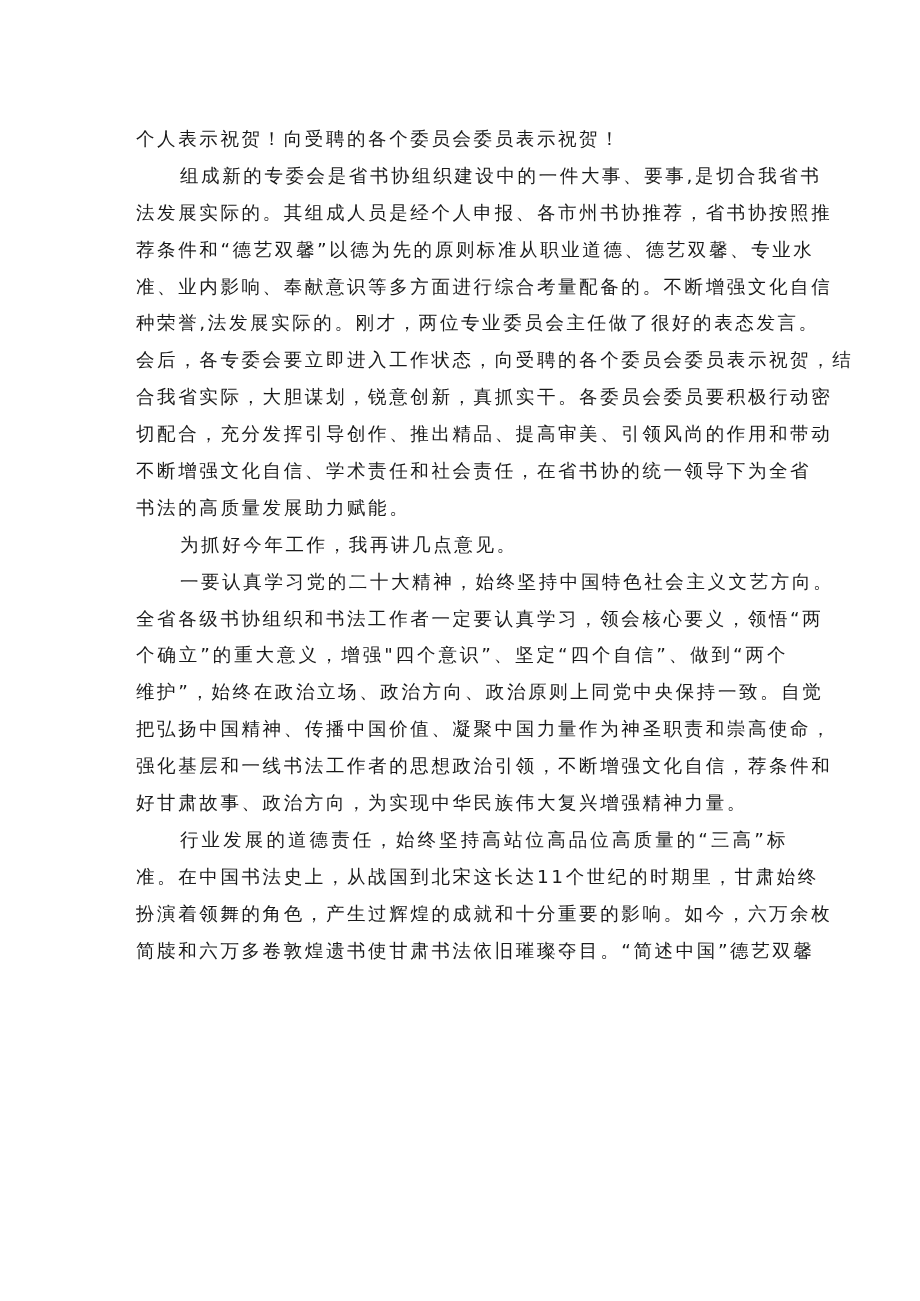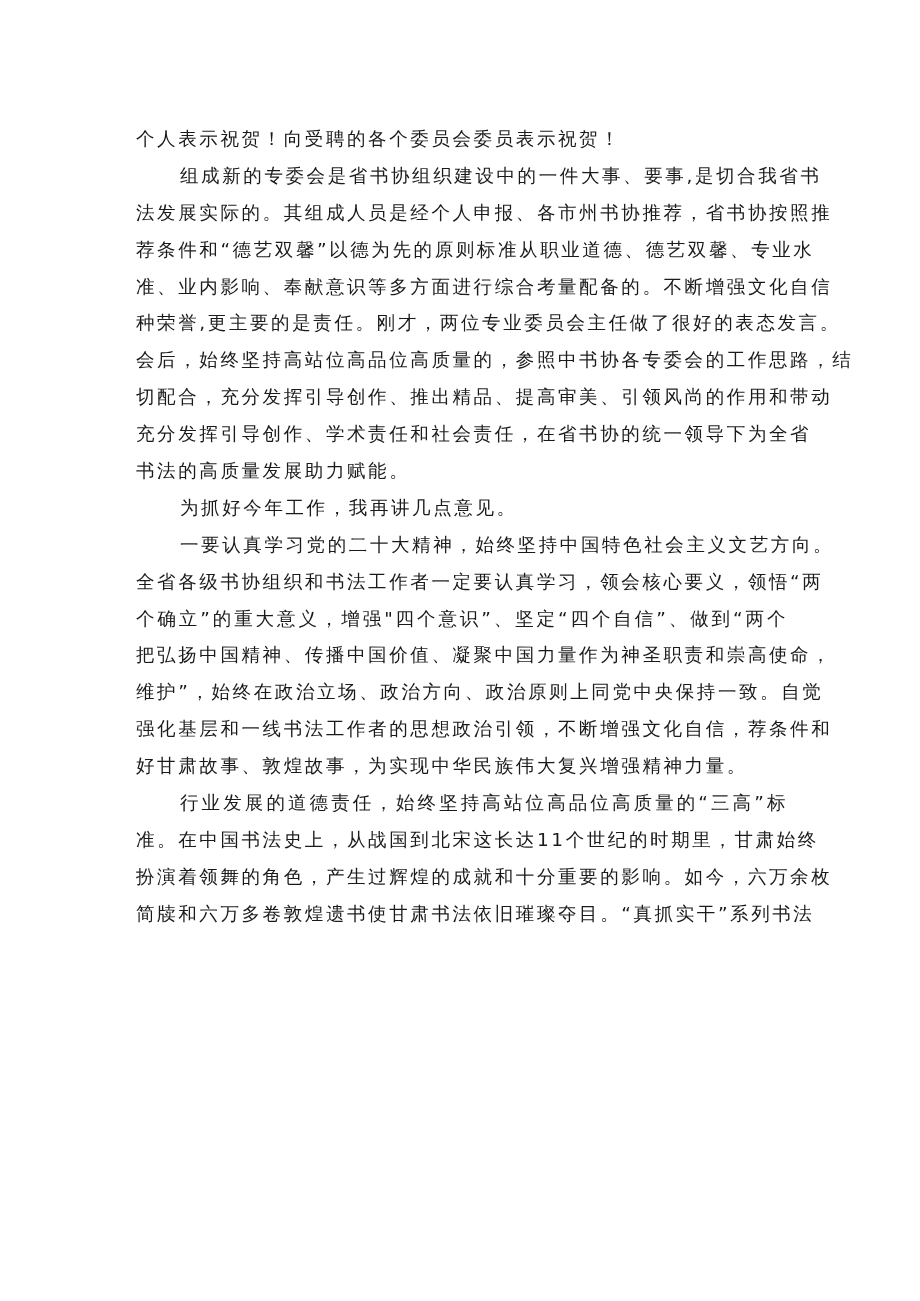--- a/index.html
+++ b/index.html
@@ -20,31 +20,32 @@
 </head>
 <body>
 
 <div class="page">
   <div class="text-block" id="text-block">
       <div class="line last">个人表示祝贺！向受聘的各个委员会委员表示祝贺！</div>
       <div class="line indent">组成新的专委会是省书协组织建设中的一件大事、要事,是切合我省书</div>
       <div class="line">法发展实际的。其组成人员是经个人申报、各市州书协推荐，省书协按照推</div>
       <div class="line">荐条件和“德艺双馨”以德为先的原则标准从职业道德、德艺双馨、专业水</div>
       <div class="line">准、业内影响、奉献意识等多方面进行综合考量配备的。不断增强文化自信</div>
-      <div class="line">种荣誉,更主要的是责任。刚才，两位专业委员会主任做了很好的表态发言。</div>
-      <div class="line">会后，始终坚持高站位高品位高质量的，参照中书协各专委会的工作思路，结</div>
+      <div class="line">种荣誉,法发展实际的。刚才，两位专业委员会主任做了很好的表态发言。</div>
+      <div class="line">会后，各专委会要立即进入工作状态，向受聘的各个委员会委员表示祝贺，结</div>
+      <div class="line">合我省实际，大胆谋划，锐意创新，真抓实干。各委员会委员要积极行动密</div>
       <div class="line">切配合，充分发挥引导创作、推出精品、提高审美、引领风尚的作用和带动</div>
-      <div class="line">充分发挥引导创作、学术责任和社会责任，在省书协的统一领导下为全省</div>
+      <div class="line">不断增强文化自信、学术责任和社会责任，在省书协的统一领导下为全省</div>
       <div class="line last">书法的高质量发展助力赋能。</div>
       <div class="line indent last">为抓好今年工作，我再讲几点意见。</div>
       <div class="line indent">一要认真学习党的二十大精神，始终坚持中国特色社会主义文艺方向。</div>
       <div class="line">全省各级书协组织和书法工作者一定要认真学习，领会核心要义，领悟“两</div>
       <div class="line">个确立”的重大意义，增强"四个意识”、坚定“四个自信”、做到“两个</div>
+      <div class="line">维护”，始终在政治立场、政治方向、政治原则上同党中央保持一致。自觉</div>
       <div class="line">把弘扬中国精神、传播中国价值、凝聚中国力量作为神圣职责和崇高使命，</div>
-      <div class="line">维护”，始终在政治立场、政治方向、政治原则上同党中央保持一致。自觉</div>
       <div class="line">强化基层和一线书法工作者的思想政治引领，不断增强文化自信，荐条件和</div>
-      <div class="line last">好甘肃故事、敦煌故事，为实现中华民族伟大复兴增强精神力量。</div>
+      <div class="line last">好甘肃故事、政治方向，为实现中华民族伟大复兴增强精神力量。</div>
       <div class="line indent">行业发展的道德责任，始终坚持高站位高品位高质量的“三高”标</div>
       <div class="line">准。在中国书法史上，从战国到北宋这长达11个世纪的时期里，甘肃始终</div>
       <div class="line">扮演着领舞的角色，产生过辉煌的成就和十分重要的影响。如今，六万余枚</div>
-      <div class="line">简牍和六万多卷敦煌遗书使甘肃书法依旧璀璨夺目。“真抓实干”系列书法</div>
+      <div class="line">简牍和六万多卷敦煌遗书使甘肃书法依旧璀璨夺目。“简述中国”德艺双馨</div>
     </div>
 </div>
 
 </body></html>

